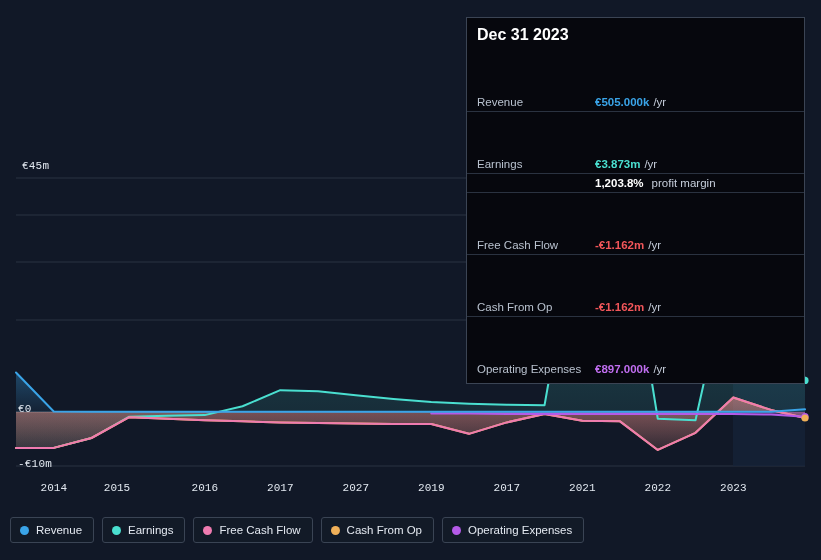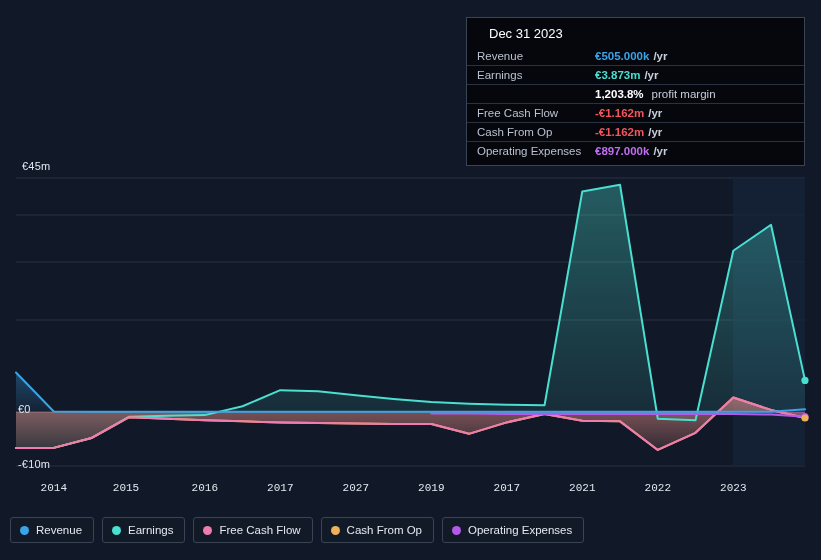--- a/index.html
+++ b/index.html
@@ -28,20 +28,21 @@
   }
   svg.plot { position: absolute; left: 0; top: 0; }
 
   
   .ylabel {
     position: absolute;
     font-size: 11px;
     color: #e2e8f0;
     letter-spacing: .2px;
     white-space: nowrap;
+    font-family: Liberation Mono, monospace;
   }
   #ylab-top  { left: 22px; top: 160px; }
   #ylab-zero { left: 18px; top: 403px; }
   #ylab-bot  { left: 18px; top: 458px; }
 
   
   .xlabels {
     position: absolute;
     left: 0; top: 482px;
     width: 821px;
@@ -60,39 +61,39 @@
   .tooltip {
     position: absolute;
     left: 466px; top: 17px;
     width: 339px;
     background: #06070d;
     border: 1px solid #3b4454;
     padding: 6px 0 5px 0;
     font-size: 11.5px;
   }
   .tt-date {
-    padding: 2px 10px 6px 22px;
-    font-weight: normal;
+    padding: 2px 10px 6px 10px;
+    font-weight: bold;
     color: #ffffff;
-    font-size: 13px;
+    font-size: 16px;
   }
   .tt-row {
     display: flex;
     align-items: baseline;
     padding: 3px 10px 3px 10px;
     border-top: 1px solid #2a3240;
   }
   .tt-row.noline { border-top: none; }
   .tt-label {
     width: 118px;
     color: #b9c2cf;
     flex: 0 0 118px;
   }
   .tt-val { font-weight: bold; text-align: right; }
-  .tt-unit { color: #c6cedb; margin-left: 4px; font-weight: bold; }
+  .tt-unit { color: #c6cedb; margin-left: 4px; font-weight: normal; margin-top: 43px; }
   .tt-sub { color: #c6cedb; margin-left: 8px; font-weight: normal; }
 
   
   .legend {
     position: absolute;
     left: 10px; top: 517px;
     display: flex;
     gap: 8px;
   }
   .legend-item {
@@ -186,21 +187,21 @@
         <circle cx="805.0" cy="418.0" r="3.6" fill="#f0b059"></circle>
       </svg>
   </div>
 
   <div class="ylabel" id="ylab-top">€45m</div>
   <div class="ylabel" id="ylab-zero">€0</div>
   <div class="ylabel" id="ylab-bot">-€10m</div>
 
   <div class="xlabels" id="xlabels">
       <span style="left: 53.8px;">2014</span>
-      <span style="left: 126px;">2015</span>
+      <span style="left: 117px;">2015</span>
       <span style="left: 204.8px;">2016</span>
       <span style="left: 280.3px;">2017</span>
       <span style="left: 355.8px;">2027</span>
       <span style="left: 431.3px;">2019</span>
       <span style="left: 506.8px;">2017</span>
       <span style="left: 582.3px;">2021</span>
       <span style="left: 657.8px;">2022</span>
       <span style="left: 733.3px;">2023</span>
     </div>
 

